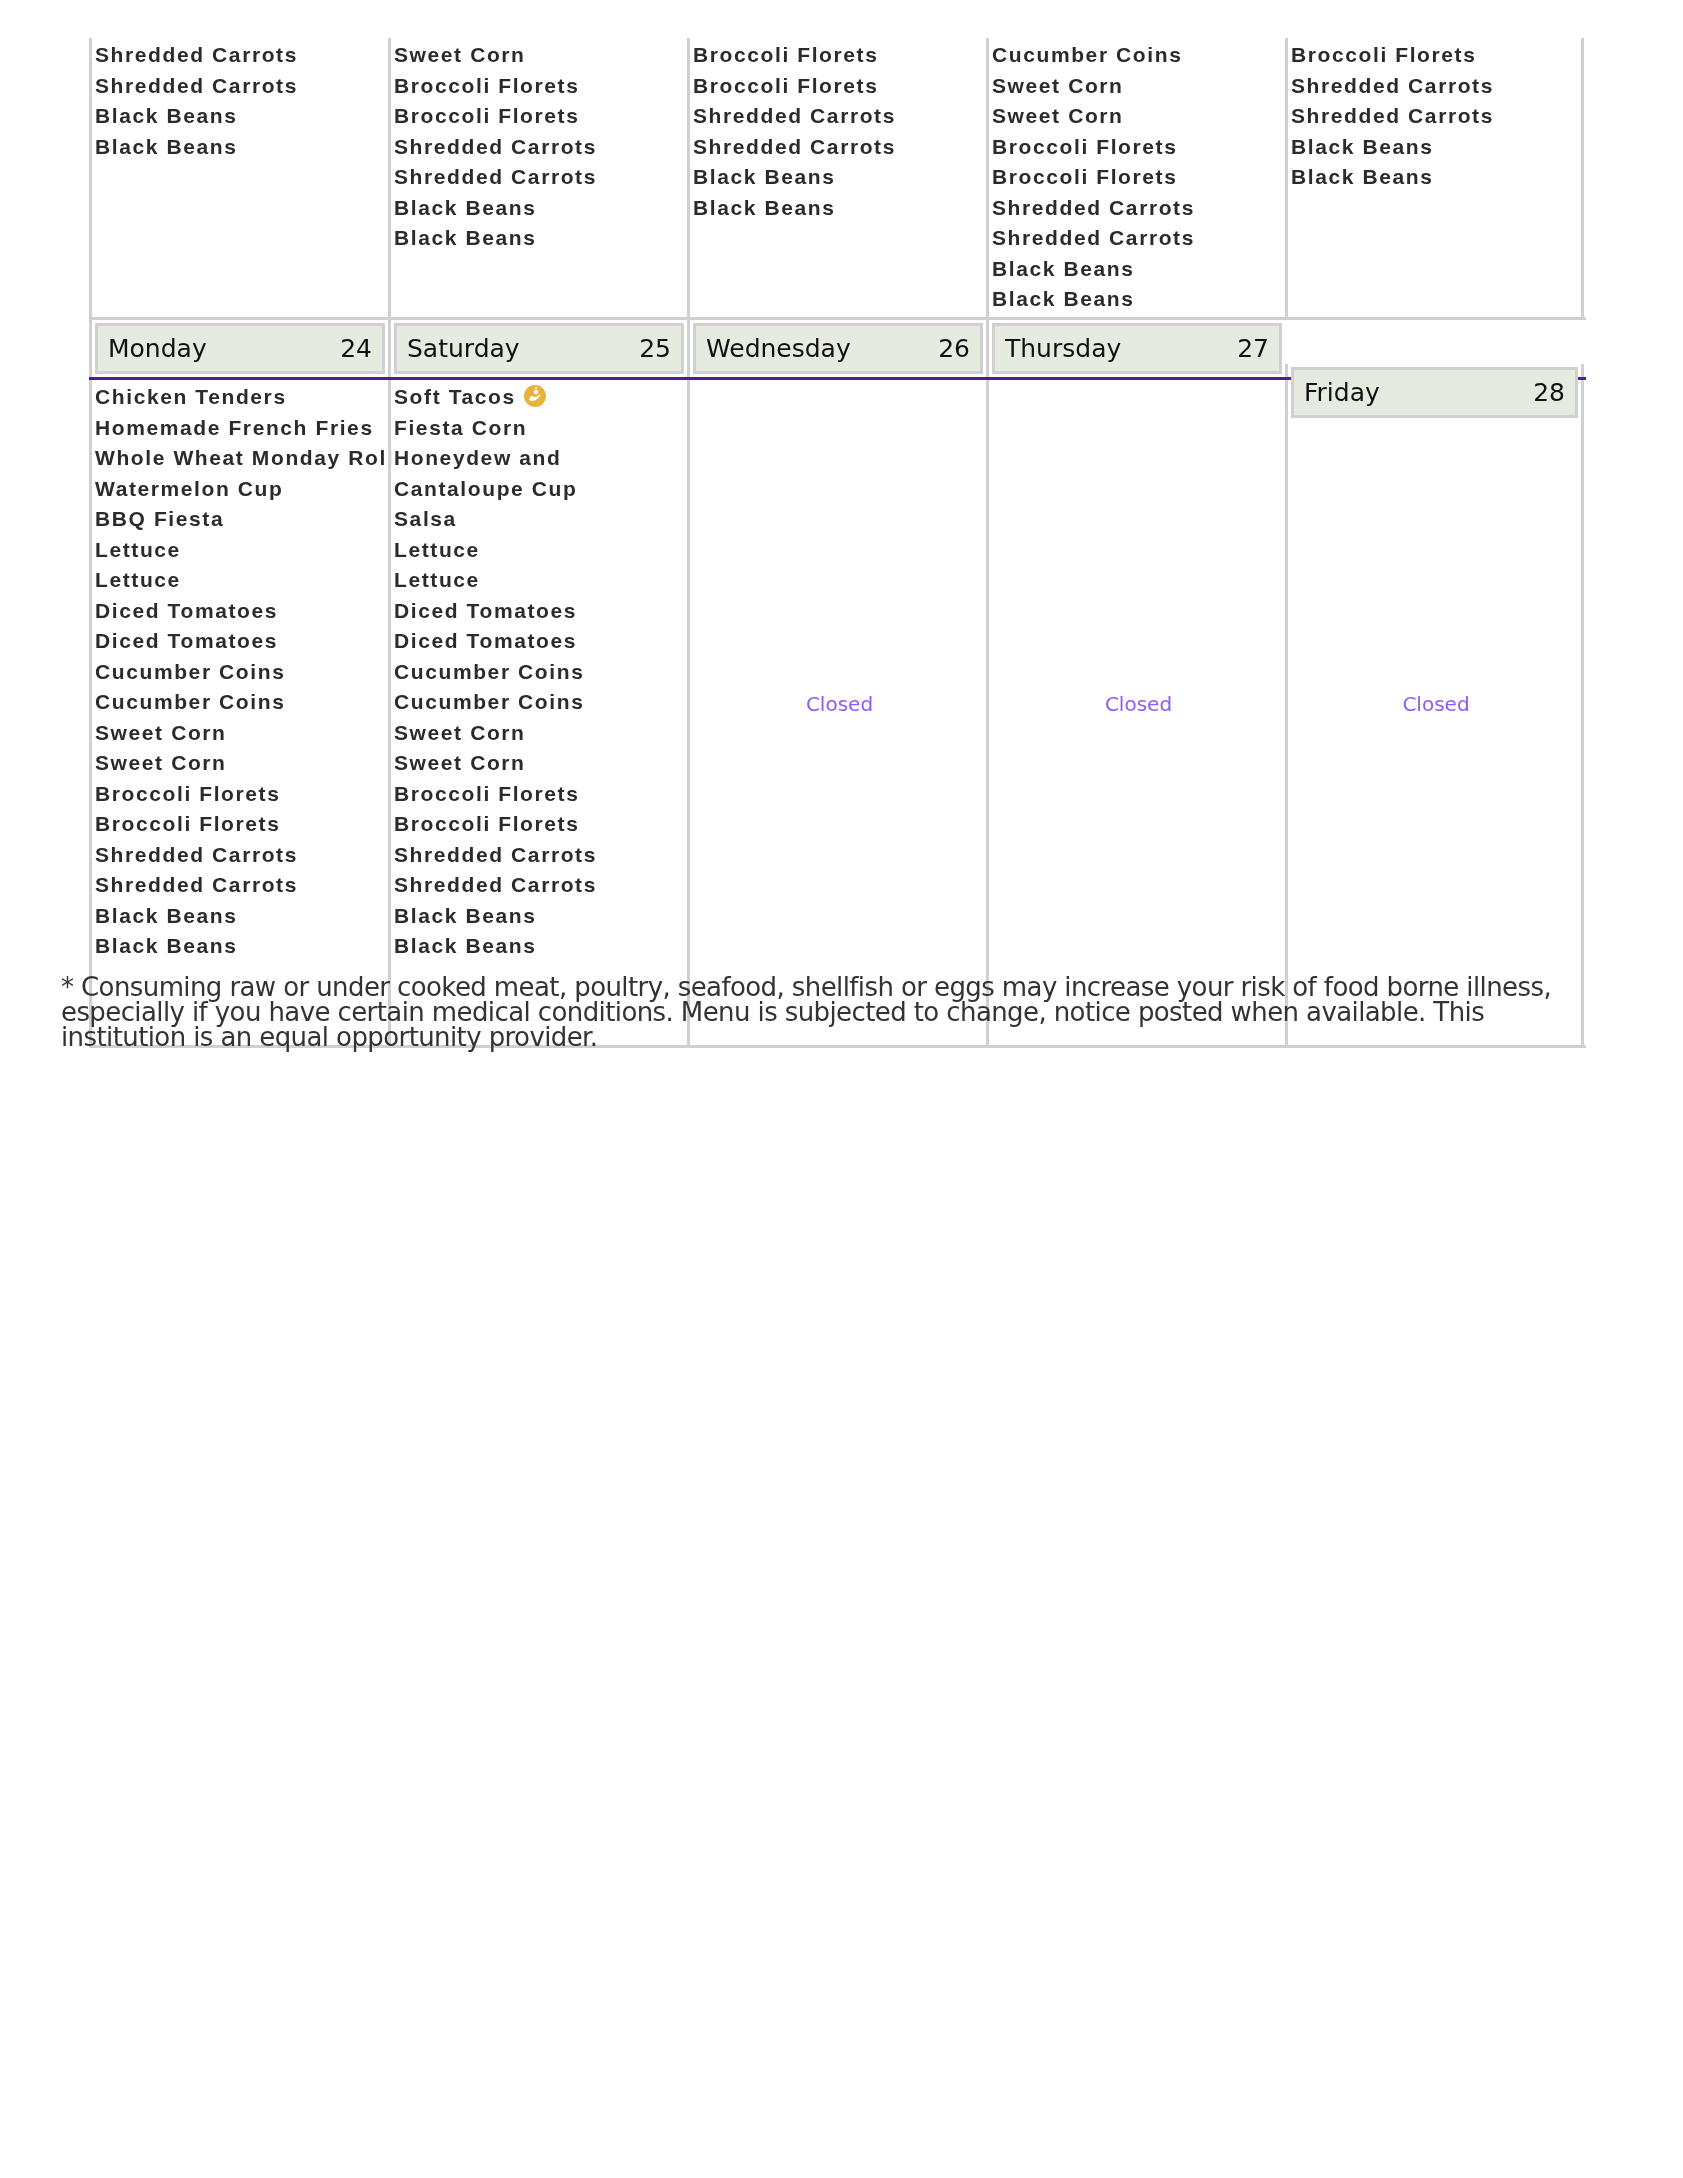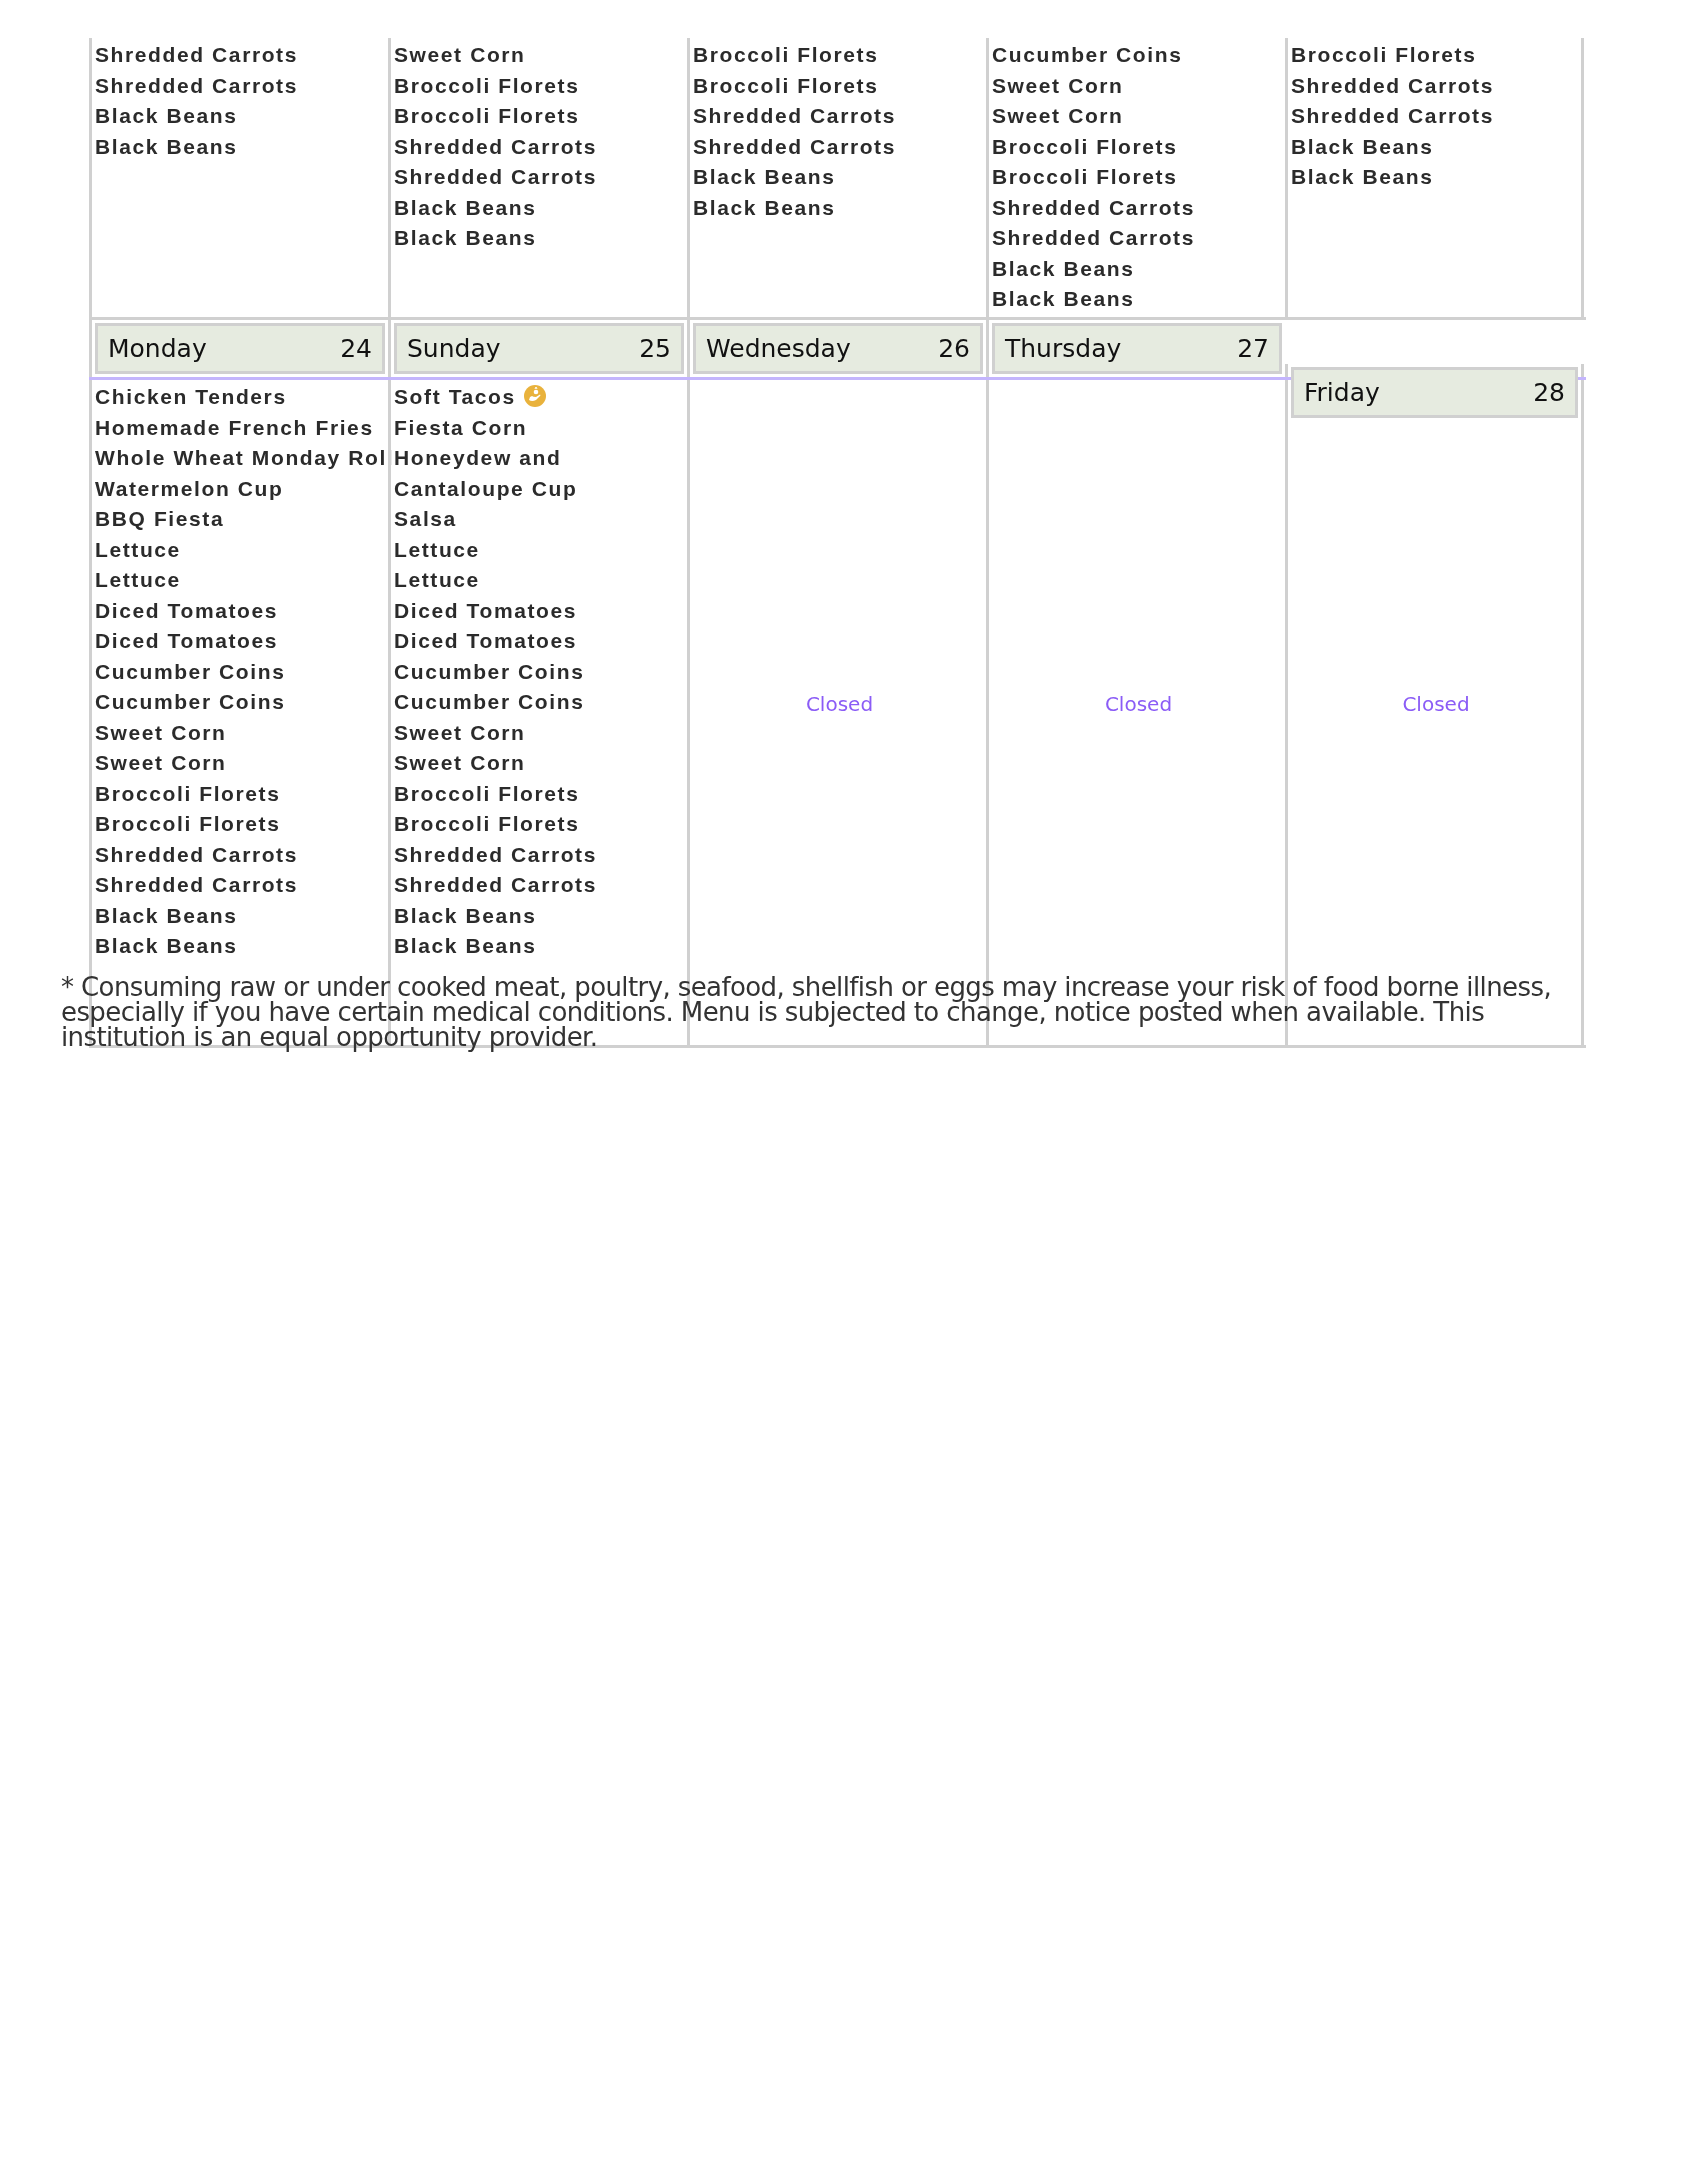--- a/index.html
+++ b/index.html
@@ -3,21 +3,21 @@
 <meta charset="utf-8">
 <style>
   html, body { margin:0; padding:0; background:#ffffff; }
   body { width:1683px; height:2178px; position:relative; overflow:hidden; font-family:"Liberation Sans", sans-serif; color:#2b2b2b; }
   .table { position:absolute; left:61px; top:38px; width:1497px;padding-left:28px; }
   .row { display:flex; }
   .cell { width:299px; box-sizing:border-box; border-left:3px solid #d0d0d0; padding:2px 0 0 3px; }
   .cell:last-child { border-right:3px solid #d0d0d0; }
   .row.top .cell { height:279px; }
   .row.body .cell { height:665px; }
-  .row.header { border-top:3px solid #d0d0d0; border-bottom:3px solid #c4b5fd; height:57px; }
+  .row.header { border-top:3px solid #d0d0d0; border-bottom:3px solid #4c1d95; height:57px; }
   .row.header .hcell { width:299px; box-sizing:border-box; border-left:3px solid #d0d0d0; padding:3px; }
   .row.header .hcell:last-child { border-right:3px solid #d0d0d0;margin-top:44px; }
   .hbox { height:51px; box-sizing:border-box; border:3px solid #d0d0d0; background:#e6ebe0; display:flex; justify-content:space-between; align-items:center; padding:0 10px; font-family:"DejaVu Sans", sans-serif; font-size:25px; color:#111; }
   .item { font-weight:bold; font-size:21px; letter-spacing:1.6px; line-height:30.5px; white-space:nowrap; color:#2b2b2b; }
   .closed { height:100%; display:flex; align-items:center; justify-content:center; font-family:"DejaVu Sans", sans-serif; font-size:20px; color:#8b5cf6; padding-bottom:20px; box-sizing:border-box; }
   .bottom-border { height:3px; background:#d0d0d0; width:1497px; }
   .footnote { position:absolute; left:61px; top:975px; width:1505px; font-family:"DejaVu Sans", sans-serif; font-size:26px; line-height:25px; color:#333; letter-spacing:-0.6px; }
   .badge { display:inline-block; width:22px; height:22px; border-radius:50%; background:#e9b23c; vertical-align:middle; margin-left:8px; position:relative; top:-2px; }
   .badge svg { display:block; }
 </style>
@@ -72,21 +72,21 @@
 
   <div class="row header">
     <div class="hcell">
         <div class="hbox">
       <span>Monday</span>
       <span>24</span>
     </div>
       </div>
     <div class="hcell">
         <div class="hbox">
-      <span>Sunday</span>
+      <span>Saturday</span>
       <span>25</span>
     </div>
       </div>
     <div class="hcell">
         <div class="hbox">
       <span>Wednesday</span>
       <span>26</span>
     </div>
       </div>
     <div class="hcell">

